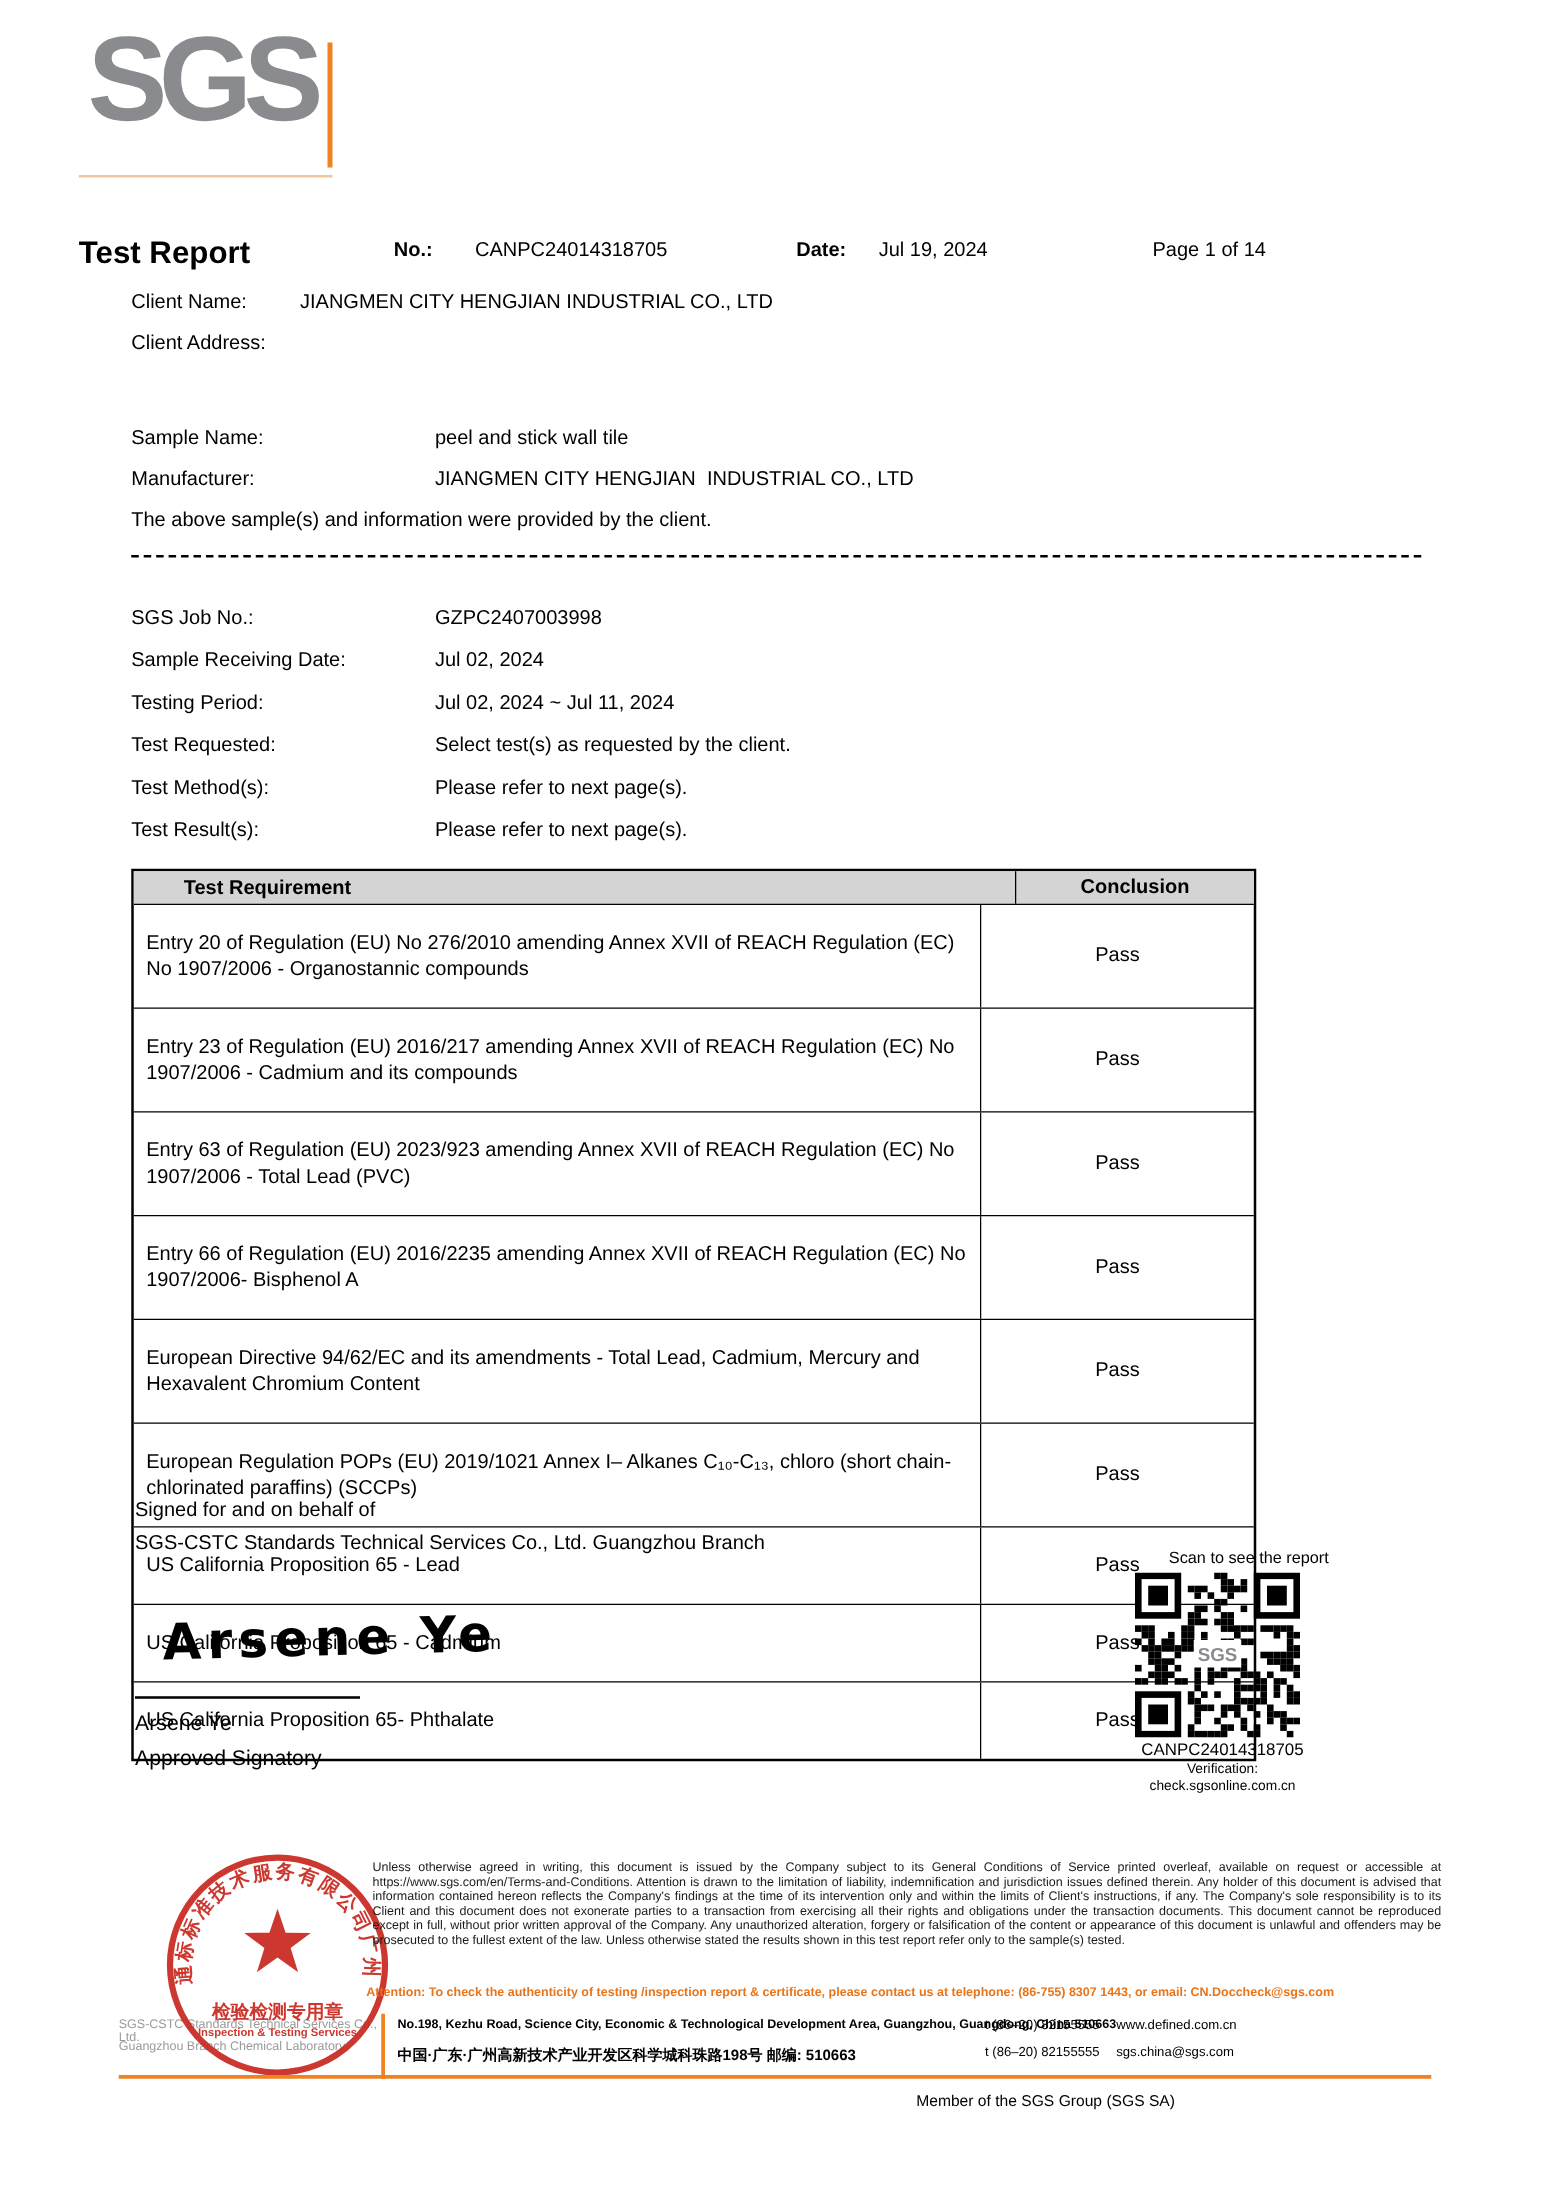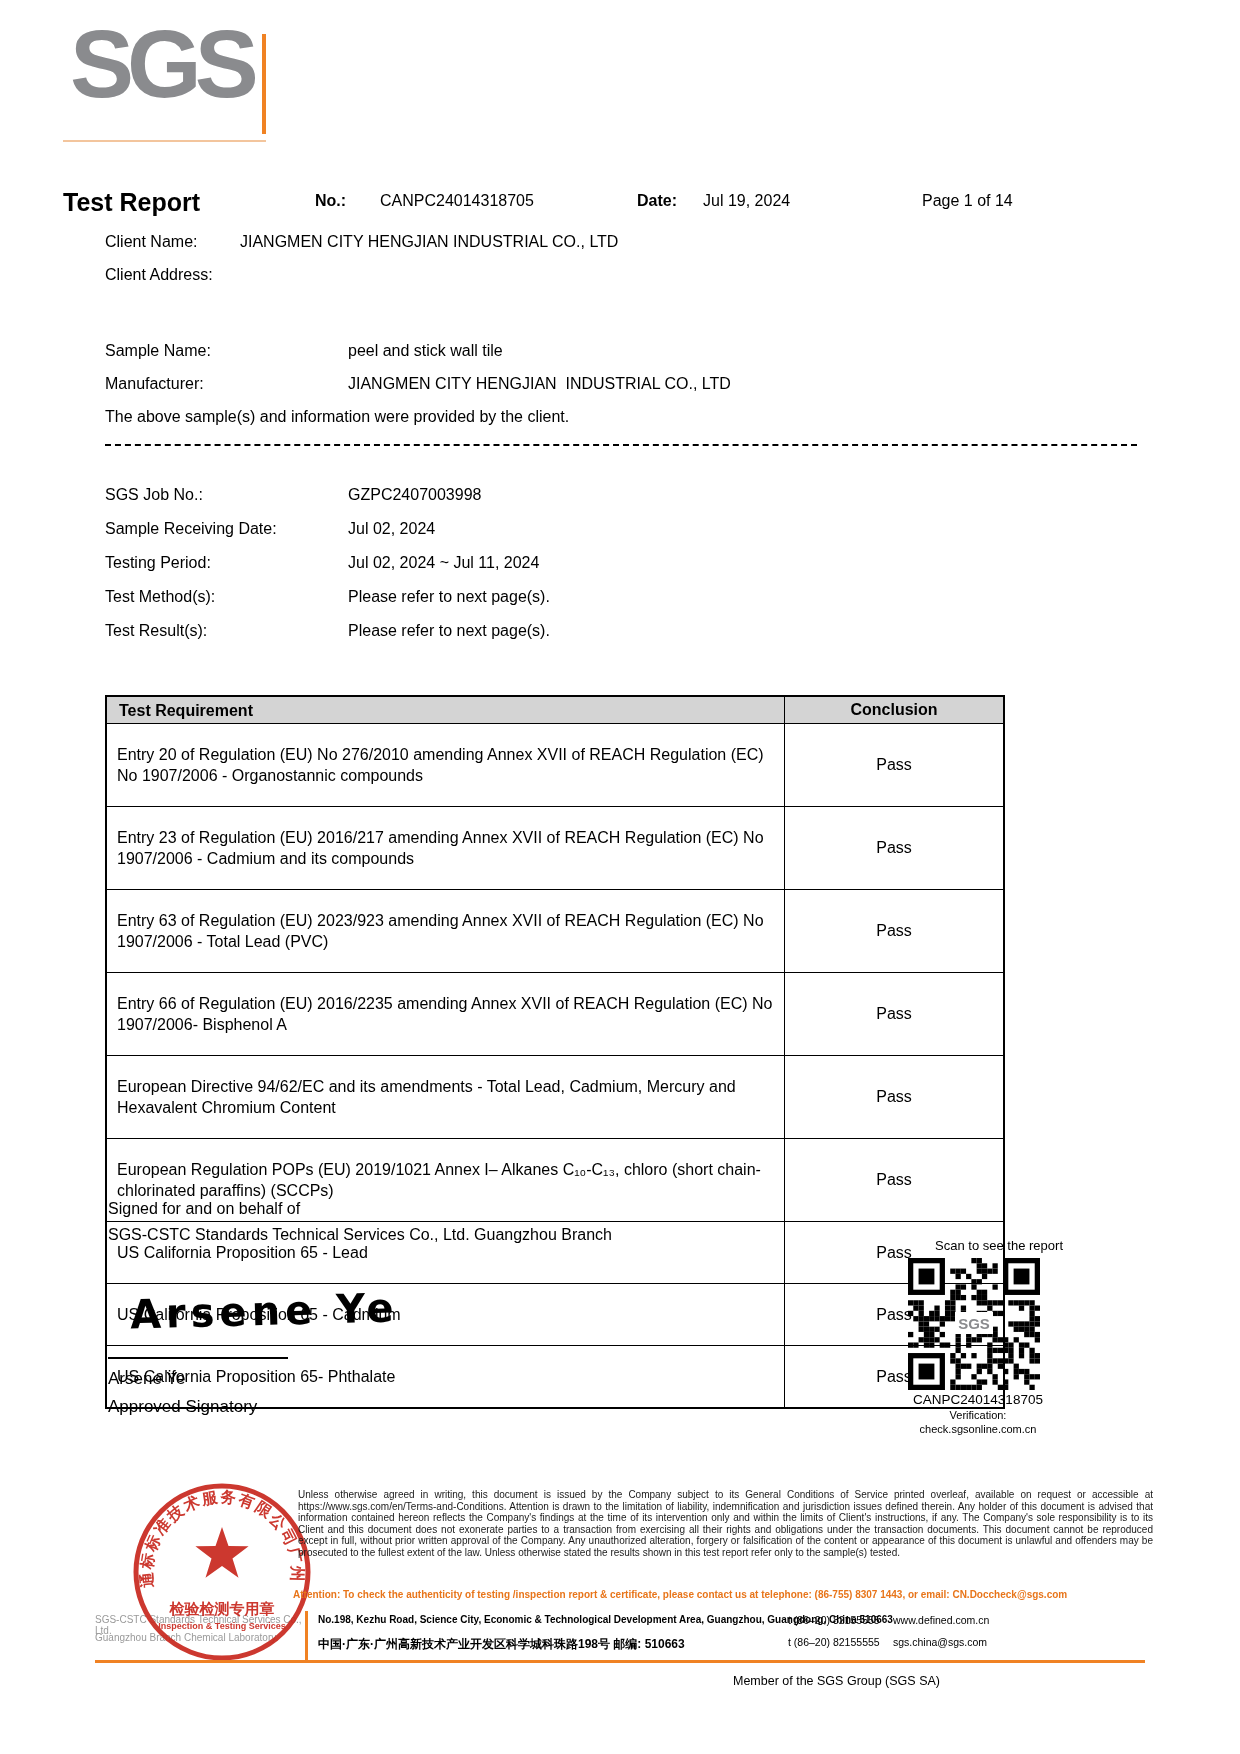--- a/index.html
+++ b/index.html
@@ -37,21 +37,21 @@
   .job-label{width:243px;flex:0 0 243px;}
 
   
   .rtable{left:105px;top:695px;width:900px;border:2px solid #000;box-sizing:border-box;font-size:16px;}
   .rt-header{display:flex;background:#d4d4d4;height:26px;border-bottom:1px solid #000;font-weight:bold;}
   .rt-row{display:flex;min-height:48px;border-bottom:1px solid #000;}
   .rt-row:last-child{border-bottom:none;}
   .rt-req{width:677px;flex:0 0 677px;box-sizing:border-box;padding:20px 10px;
           display:flex;align-items:center;line-height:21px;}
   .rt-con{flex:1;display:flex;align-items:center;justify-content:center;border-left:1px solid #000;}
-  .rt-header .rt-req{padding:0 12px;align-items:center;}
+  .rt-header .rt-req{padding:0 12px;align-items:center;margin-left:28px;}
 
   
   .sig1{left:108px;top:1200px;font-size:16px;}
   .sig2{left:108px;top:1226px;font-size:16px;}
   .sig-hand{left:130px;top:1288px;font-size:40px;font-weight:900;letter-spacing:5px;
             font-family:"DejaVu Sans",sans-serif;transform:rotate(-1.5deg);}
   .sig-line{left:108px;top:1357px;width:180px;height:2px;background:#000;}
   .sig-name{left:108px;top:1369px;font-size:17px;}
   .sig-role{left:108px;top:1397px;font-size:17px;}
 
@@ -112,20 +112,24 @@
       <span class="job-label">SGS Job No.:</span>
       <span class="val">GZPC2407003998</span>
       </div>
     <div class="job-row">
       <span class="job-label">Sample Receiving Date:</span>
       <span class="val">Jul 02, 2024</span>
       </div>
     <div class="job-row">
       <span class="job-label">Testing Period:</span>
       <span class="val">Jul 02, 2024 ~ Jul 11, 2024</span>
+      </div>
+    <div class="job-row">
+      <span class="job-label">Test Requested:</span>
+      <span class="val">Select test(s) as requested by the client.</span>
       </div>
     <div class="job-row">
       <span class="job-label">Test Method(s):</span>
       <span class="val">Please refer to next page(s).</span>
       </div>
     <div class="job-row">
       <span class="job-label">Test Result(s):</span>
       <span class="val">Please refer to next page(s).</span>
       </div>
   </div>

